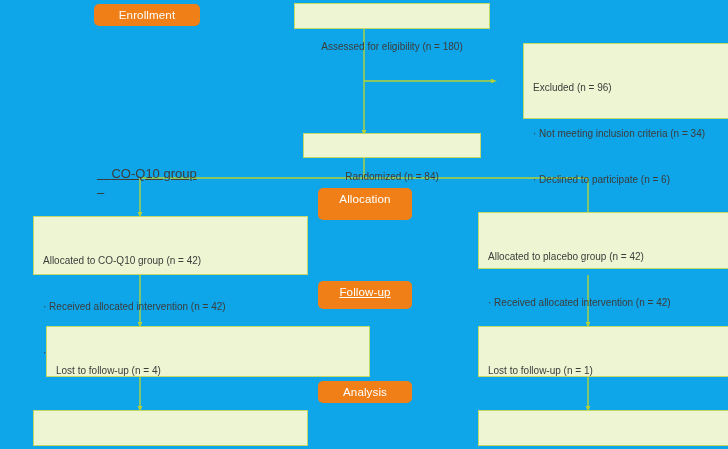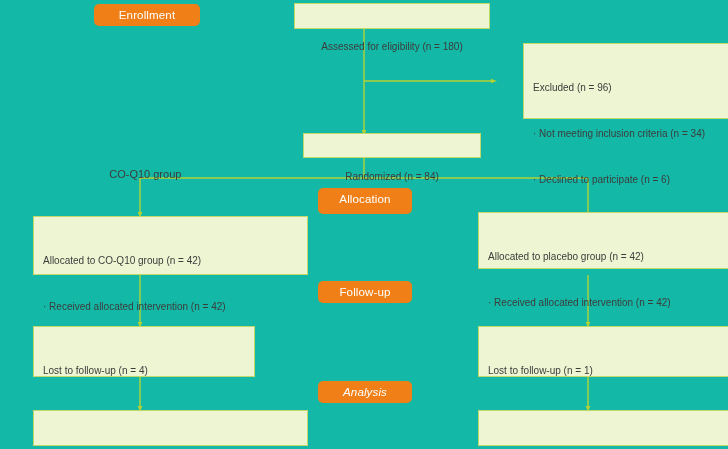--- a/index.html
+++ b/index.html
@@ -7,21 +7,21 @@
     padding: 0;
     background: #ffffff;
   }
   body {
     font-family: "Liberation Sans", "DejaVu Sans", sans-serif;
   }
   #diagram {
     position: relative;
     width: 728px;
     height: 449px;
-    background: #14b8a6;
+    background: #0ea5e9;
     overflow: hidden;
   }
   #edges {
     position: absolute;
     left: 0;
     top: 0;
     width: 728px;
     height: 449px;
     pointer-events: none;
   }
@@ -51,23 +51,24 @@
     color: #ffffff;
     border-radius: 5px;
     font-size: 11.6px;
     line-height: 22px;
     text-align: center;
     letter-spacing: 0.1px;
   }
   .grouplabel {
     position: absolute;
     color: #3c3c3b;
-    font-size: 11px;
+    font-size: 13px;
     line-height: 14px;
     white-space: pre;
+    text-decoration: underline;
   }
 </style>
 </head>
 <body>
 
 <div id="diagram">
 
   <svg id="edges" viewBox="0 0 728 449" width="728" height="449">
     <defs>
       <marker id="arrow" markerWidth="7" markerHeight="7" refX="3.2" refY="3" orient="auto" markerUnits="userSpaceOnUse">
@@ -88,27 +89,27 @@
       <path d="M588,275 L588,325" marker-end="url(#arrow)"></path>
 
       <path d="M140,377 L140,409" marker-end="url(#arrow)"></path>
       <path d="M588,377 L588,409" marker-end="url(#arrow)"></path>
     </g>
   </svg>
 
   <div class="stage" style="left:94px; top:4px; width:106px; height:22px;">
     <span>Enrollment</span>
   </div>
-  <div class="stage" style="left:318px; top:188px; width:94px; height:26px;">
+  <div class="stage" style="left:318px; top:188px; width:94px; height:32px;">
     <span>Allocation</span>
   </div>
-  <div class="stage" style="left:318px; top:281px; width:94px; height:22px;">
+  <div class="stage" style="left:318px; top:281px; width:94px; height:28px;text-decoration:underline;">
     <span>Follow-up</span>
   </div>
-  <div class="stage" style="left:318px; top:381px; width:94px; height:22px;font-style:italic;">
+  <div class="stage" style="left:318px; top:381px; width:94px; height:22px;">
     <span>Analysis</span>
   </div>
 
   <div class="grouplabel" style="left:97px; top:153px;">
     <span>CO-Q10 group</span>
   </div>
 
   <div class="node centered" style="left:266px; top:3px; width:196px; height:26px;">
     <span class="line">Assessed for eligibility (n = 180)</span>
   </div>
@@ -129,21 +130,21 @@
     <span class="line">· Received allocated intervention (n = 42)</span>
     <span class="line">· Did not receive allocated intervention (n = 0)</span>
   </div>
 
   <div class="node" style="left:450px; top:212px; width:275px; height:57px;">
     <span class="line">Allocated to placebo group (n = 42)</span>
     <span class="line">· Received allocated intervention (n = 42)</span>
     <span class="line">· Did not receive allocated intervention (n = 0)</span>
   </div>
 
-  <div class="node" style="left:5px; top:326px; width:222px; height:51px;">
+  <div class="node" style="left:18px; top:326px; width:324px; height:51px;">
     <span class="line">Lost to follow-up (n = 4)</span>
     <span class="line">· Did not return to clinic (n = 3)</span>
     
   </div>
 
   <div class="node" style="left:450px; top:326px; width:275px; height:51px;">
     <span class="line">Lost to follow-up (n = 1)</span>
     <span class="line">· Did not return to clinic (n = 2)</span>
     
   </div>

